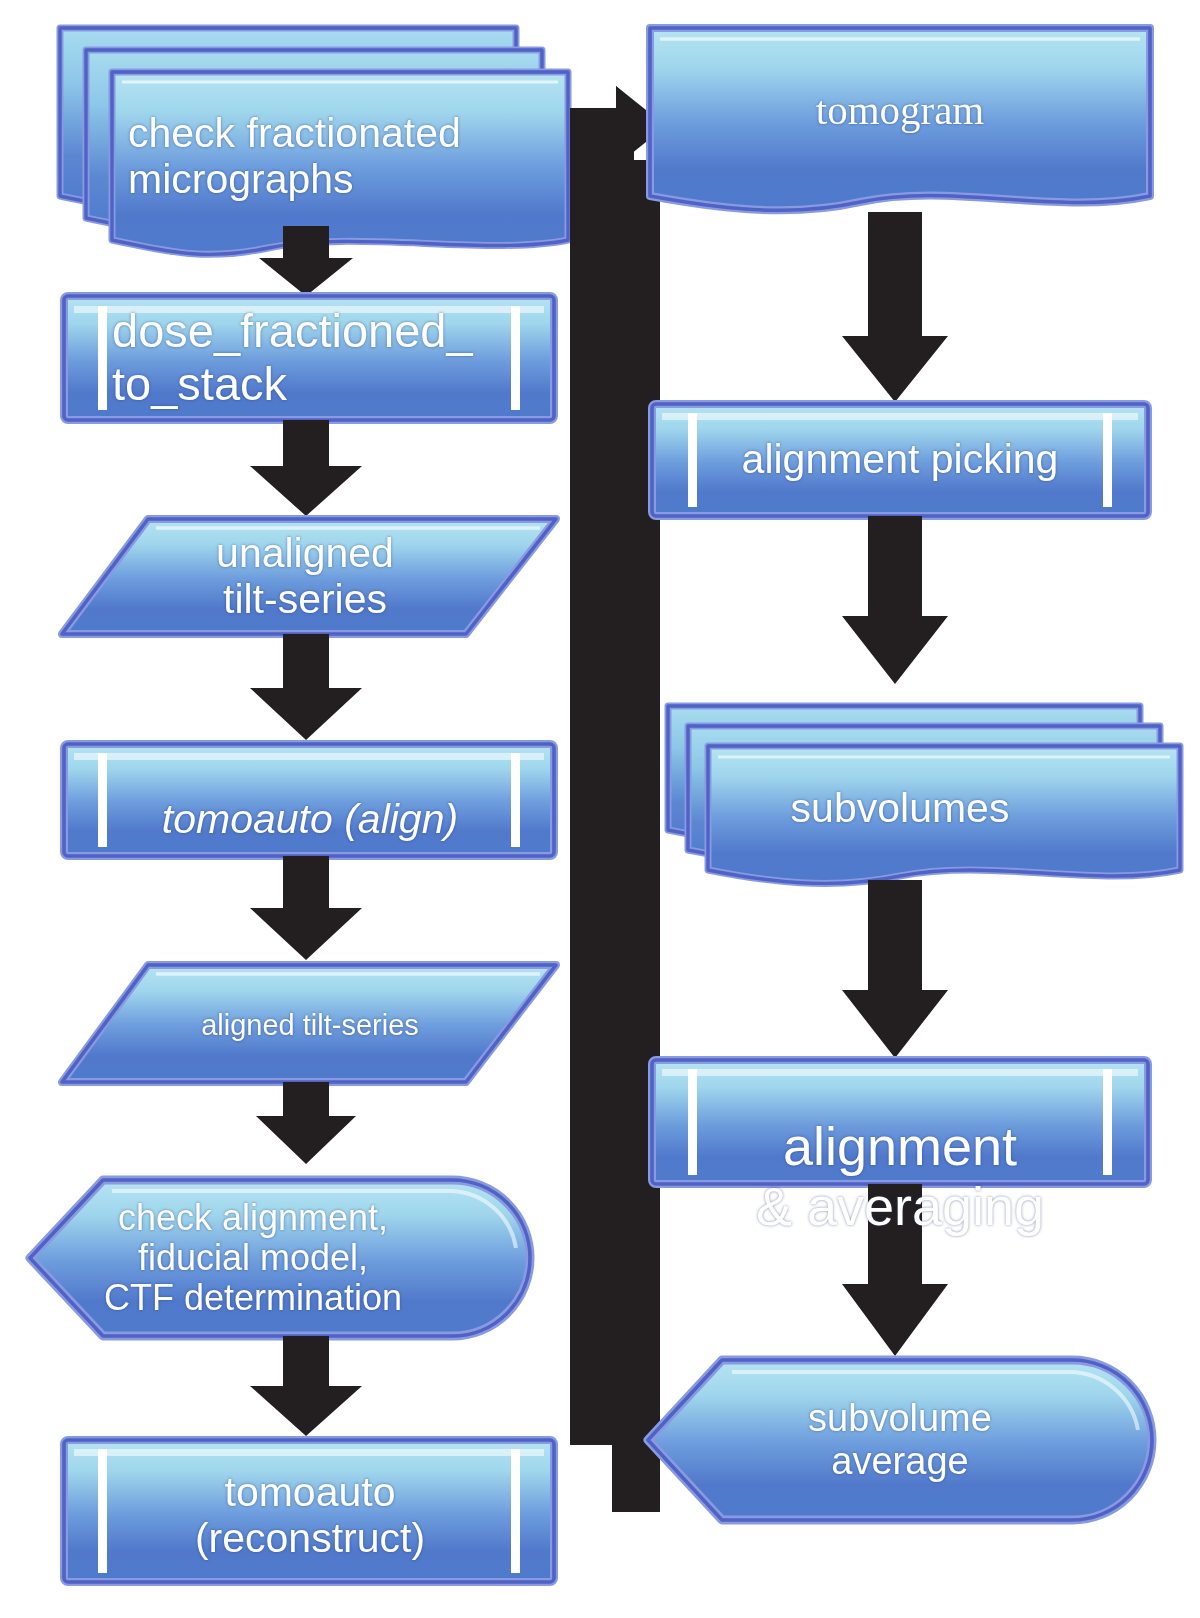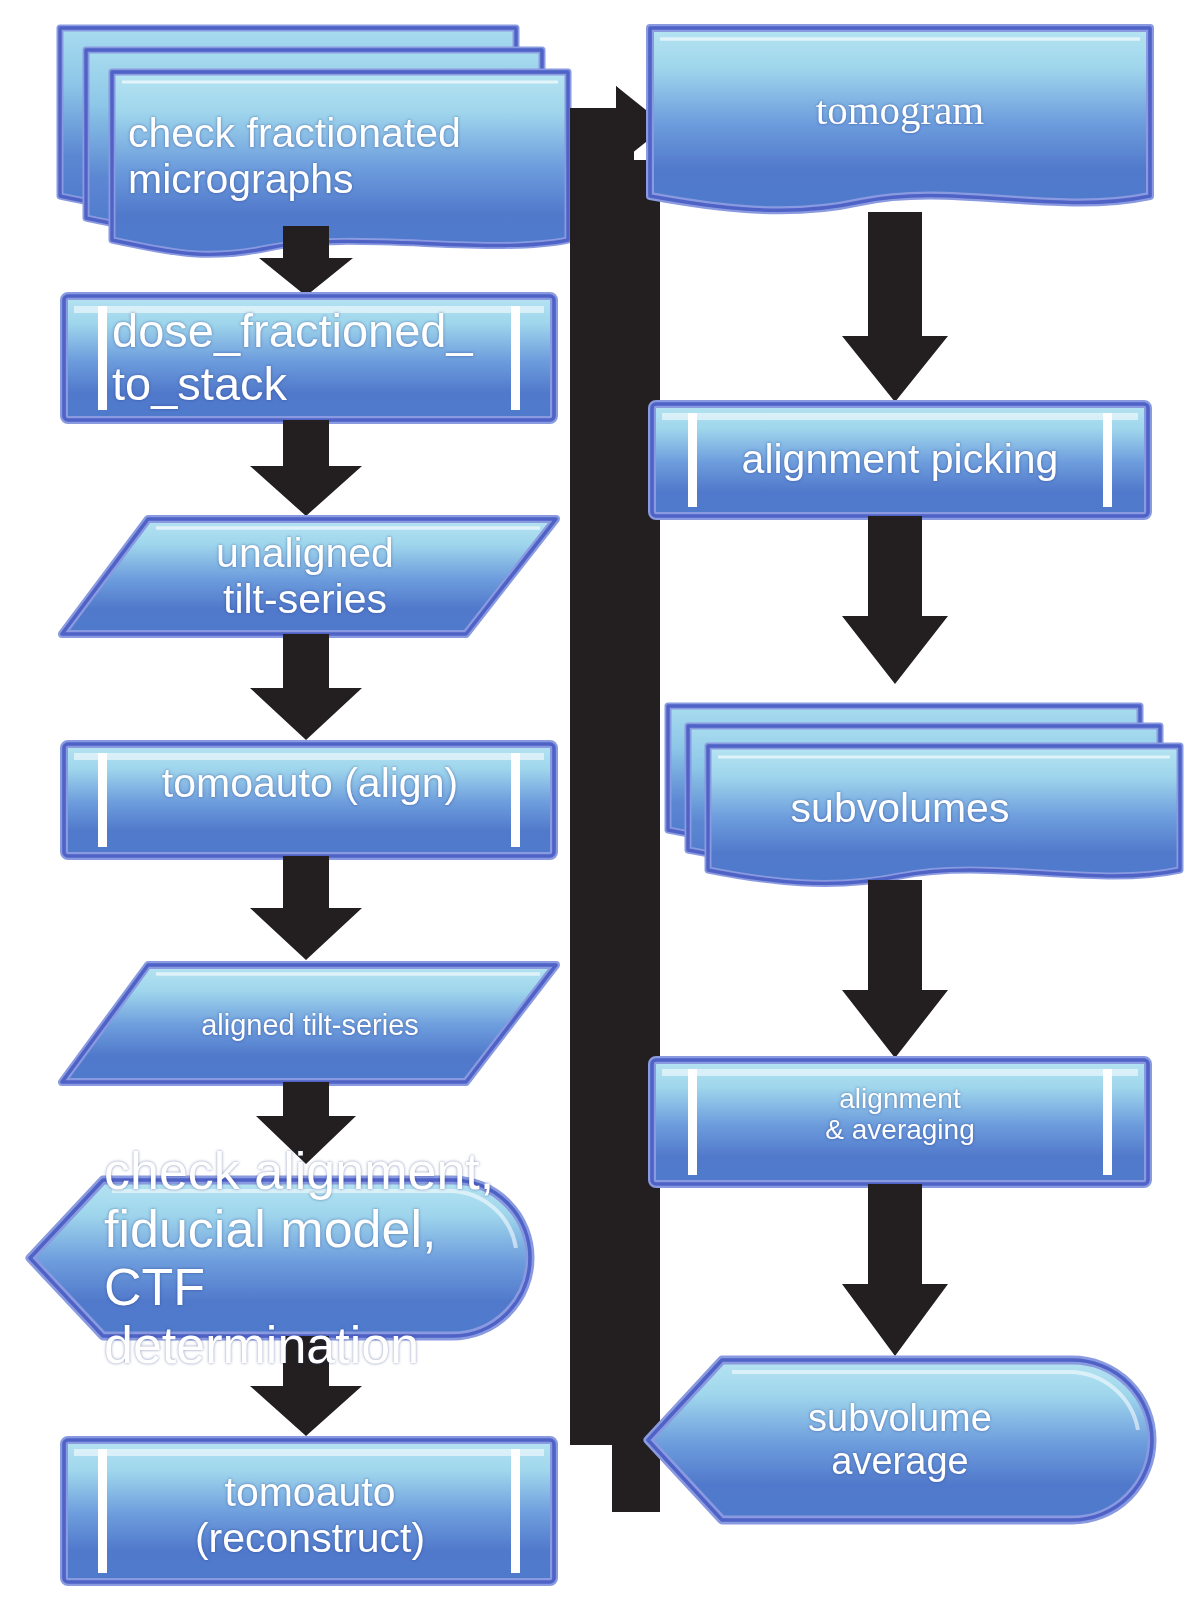--- a/index.html
+++ b/index.html
@@ -224,38 +224,38 @@
 
 <div class="node-label" style="left:128px; top:82px; width:436px; height:150px; font-size:41px; text-align:left; justify-content:flex-start;">check fractionated
 micrographs</div>
 
 <div class="node-label" style="left:112px; top:300px; width:400px; height:116px; font-size:47px; text-align:left; justify-content:flex-start;">dose_fractioned_
 to_stack</div>
 
 <div class="node-label" style="left:110px; top:522px; width:390px; height:110px; font-size:41px;">unaligned
 tilt-series</div>
 
-<div class="node-label" style="left:110px; top:748px; width:400px; height:72px; font-size:41px;">tomoauto (align)</div>
+<div class="node-label" style="left:110px; top:784px; width:400px; height:72px; font-size:41px;font-style:italic;">tomoauto (align)</div>
 
 <div class="node-label" style="left:110px; top:970px; width:400px; height:110px; font-size:29px;">aligned tilt-series</div>
 
-<div class="node-label" style="left:104px; top:1178px; width:420px; height:160px; font-size:52px; text-align:left; justify-content:flex-start;">check alignment,
+<div class="node-label" style="left:104px; top:1178px; width:420px; height:160px; font-size:36px; text-align:center; justify-content:flex-start;">check alignment,
 fiducial model,
 CTF determination</div>
 
 <div class="node-label" style="left:110px; top:1444px; width:400px; height:144px; font-size:41px;">tomoauto
 (reconstruct)</div>
 
 <div class="node-label" style="left:700px; top:36px; width:400px; height:150px; font-size:41px;font-family:Liberation Serif, serif;">tomogram</div>
 
 <div class="node-label" style="left:700px; top:408px; width:400px; height:104px; font-size:41px;">alignment picking</div>
 
 <div class="node-label" style="left:700px; top:750px; width:400px; height:118px; font-size:41px;">subvolumes</div>
 
-<div class="node-label" style="left:700px; top:1056px; width:400px; height:116px; font-size:28px;">alignment
+<div class="node-label" style="left:700px; top:1118px; width:400px; height:116px; font-size:54px;">alignment
 &amp; averaging</div>
 
 <div class="node-label" style="left:700px; top:1362px; width:400px; height:156px; font-size:38px;">subvolume
 average</div>
 
 <div class="hit" style="left:60px;  top:28px;   width:512px; height:226px;"></div>
 <div class="hit" style="left:64px;  top:296px;  width:490px; height:124px;"></div>
 <div class="hit" style="left:62px;  top:519px;  width:494px; height:115px;"></div>
 <div class="hit" style="left:64px;  top:744px;  width:490px; height:112px;"></div>
 <div class="hit" style="left:62px;  top:965px;  width:494px; height:117px;"></div>

